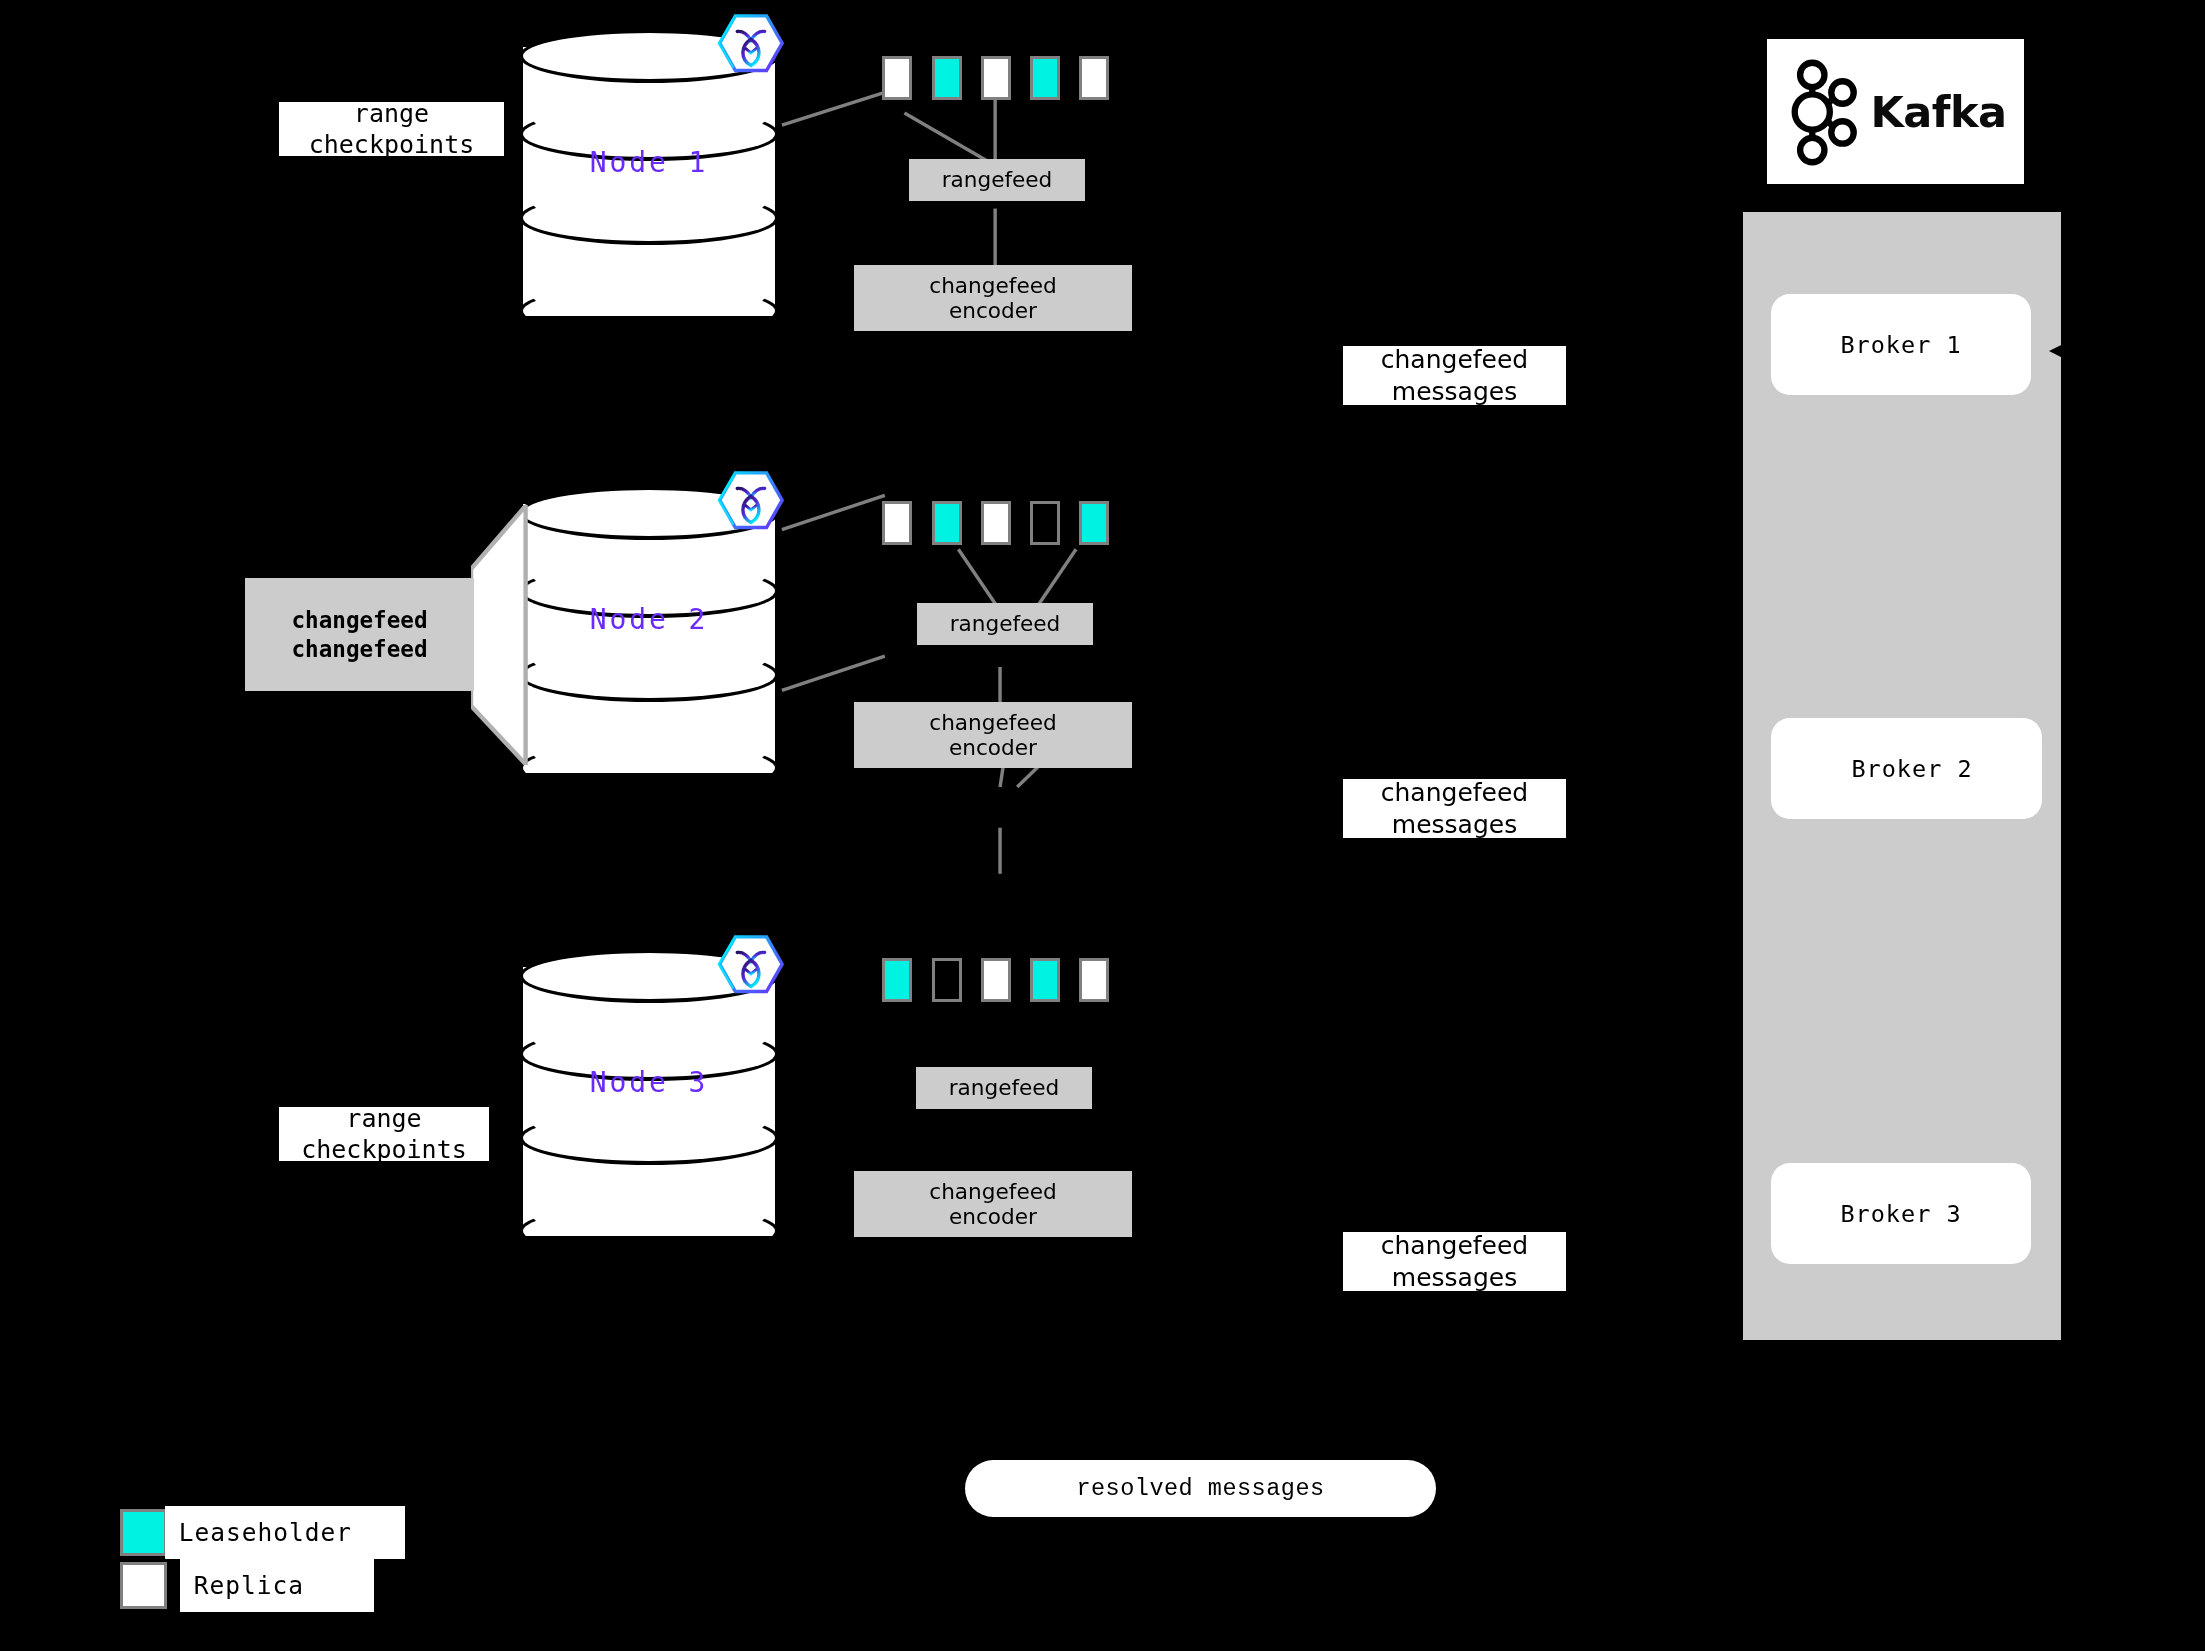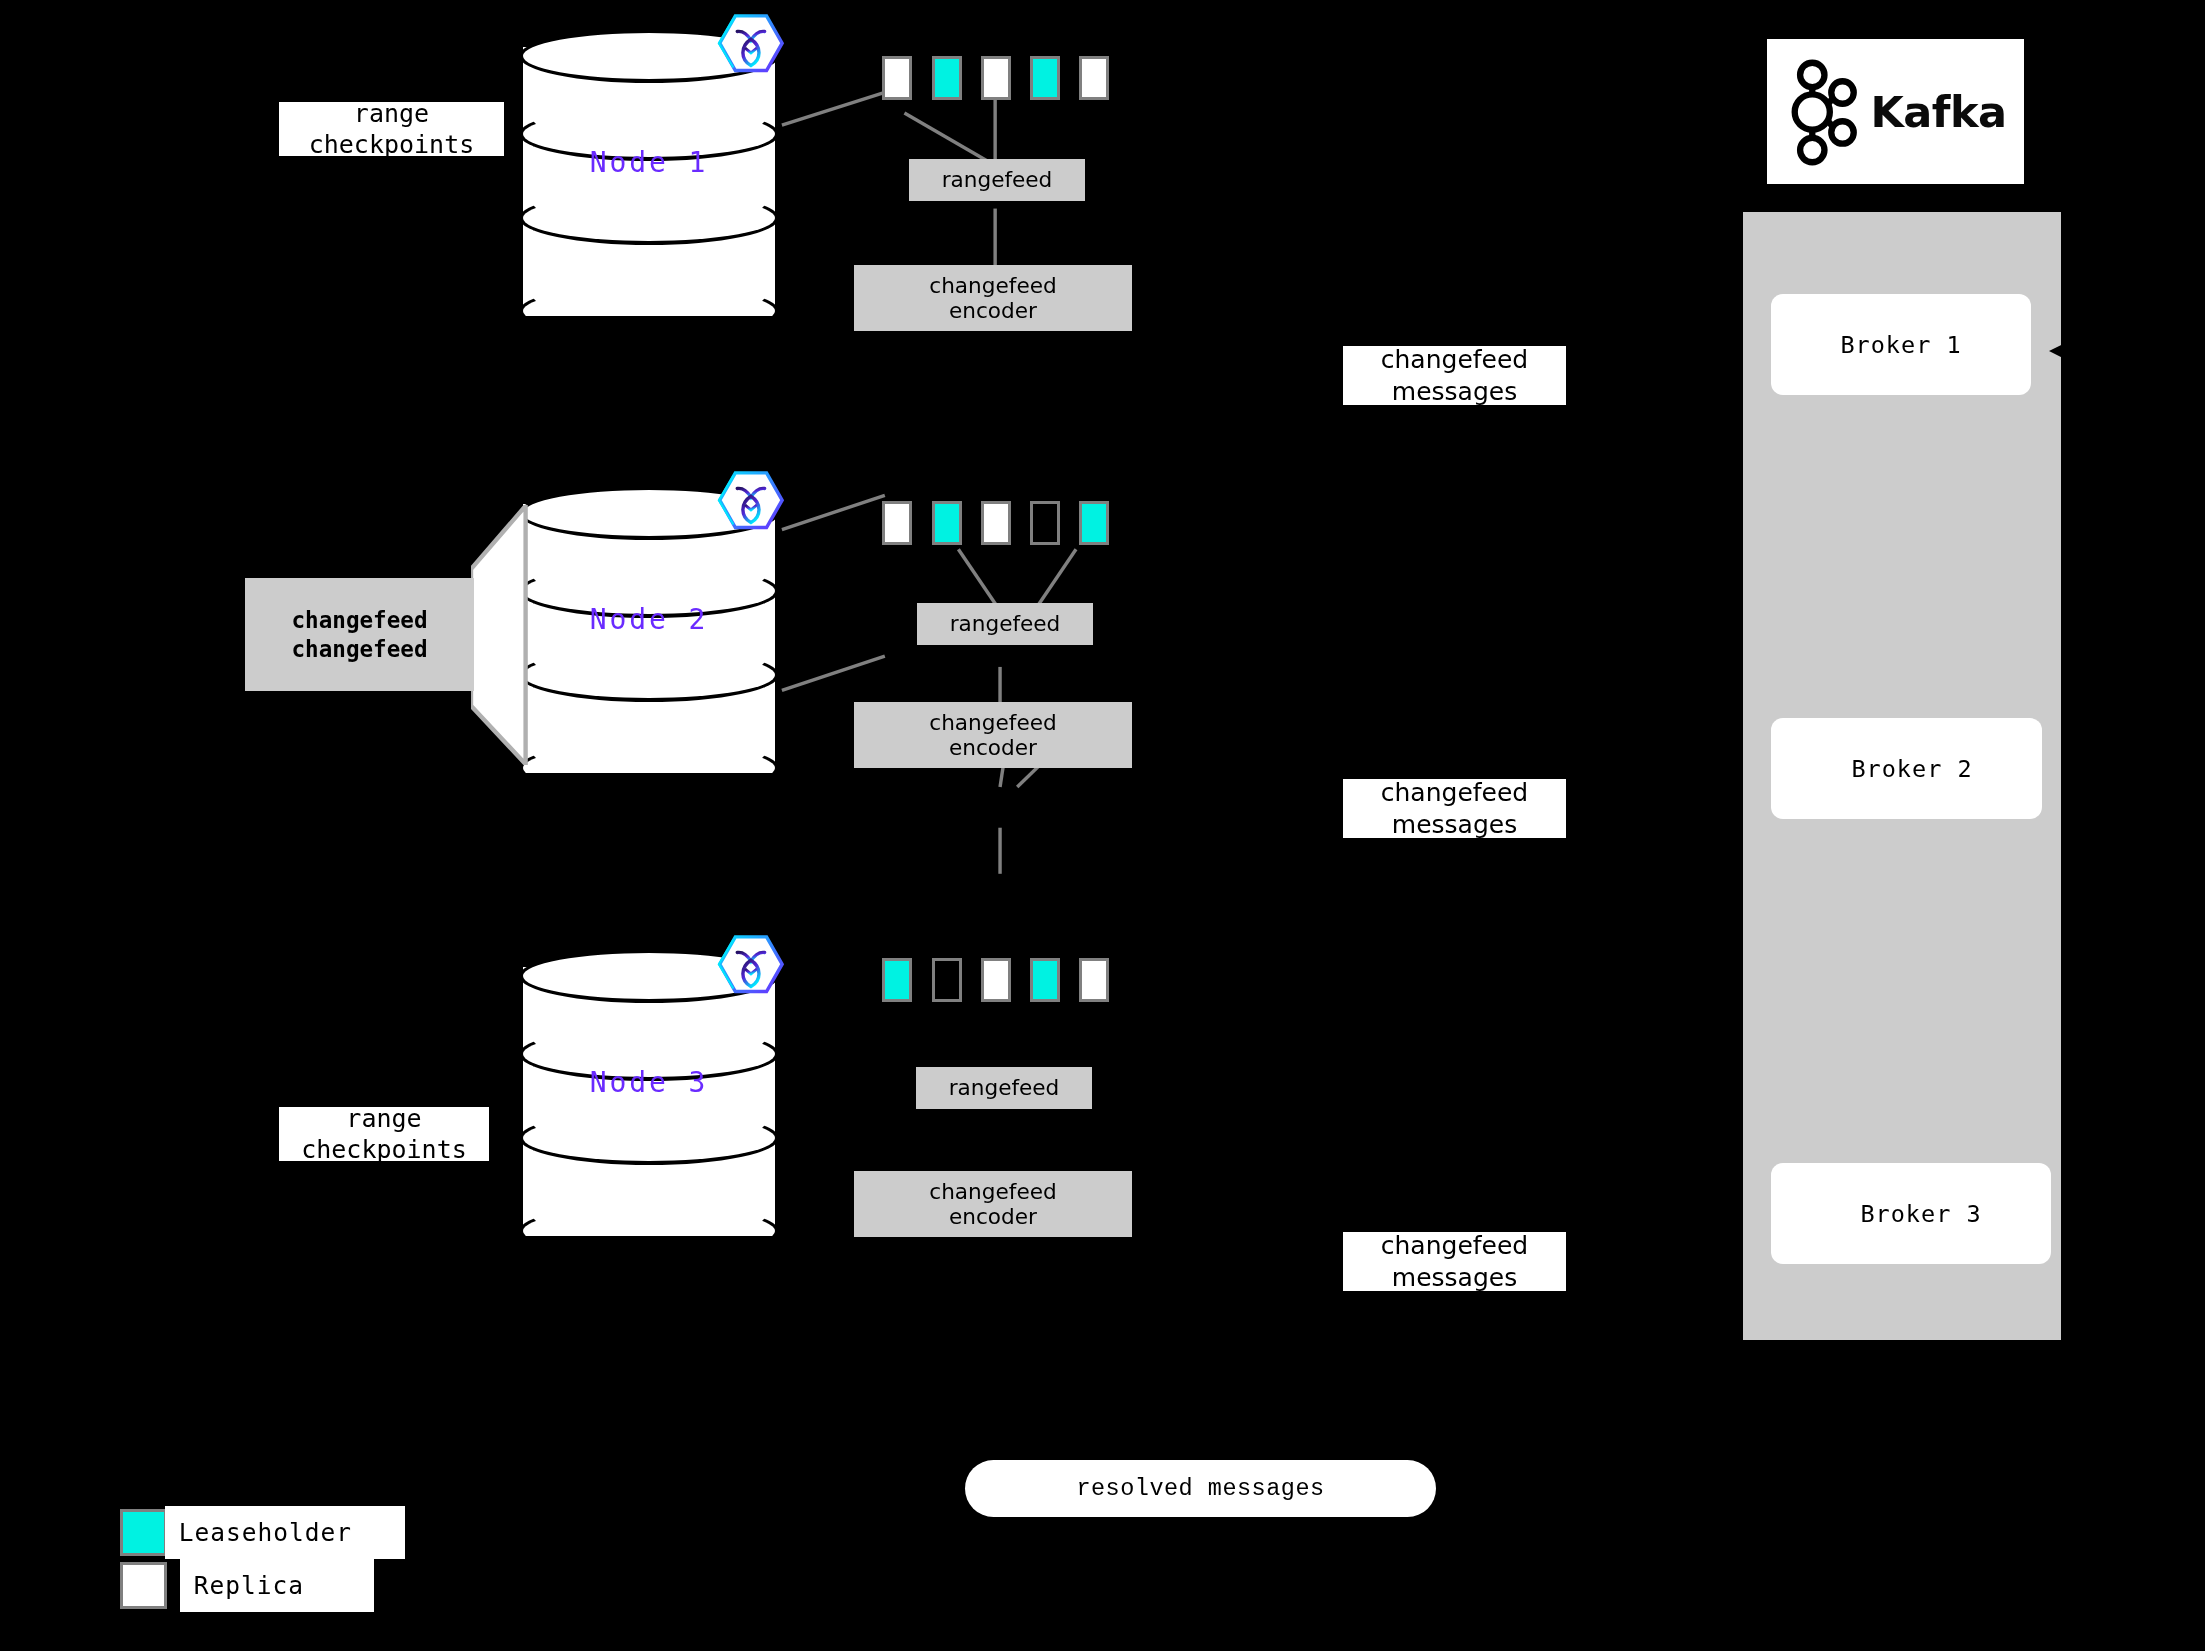--- a/index.html
+++ b/index.html
@@ -50,21 +50,21 @@
          font-family:"DejaVu Sans Mono",monospace;font-size:22.6px;
          display:flex;align-items:center;justify-content:center;text-align:center;
          line-height:1.25;}
 
   
   .kafkaLogo{position:absolute;background:#ffffff;display:flex;align-items:center;
              justify-content:center;gap:8px;}
   .kafkaLogo .ktext{font-family:"DejaVu Sans",sans-serif;font-weight:bold;
                     font-size:43px;color:#0b0b0b;letter-spacing:-0.5px;}
   .kpanel{position:absolute;background:#cccccc;}
-  .broker{position:absolute;background:#ffffff;border-radius:12px;color:#000;
+  .broker{position:absolute;background:#ffffff;border-radius:19px;color:#000;
           font-family:"DejaVu Sans Mono",monospace;font-size:23.5px;
           display:flex;align-items:center;justify-content:center;letter-spacing:1px;}
 
   
   .pill{position:absolute;background:#ffffff;border-radius:490px;color:#000;
         font-family:Liberation Mono, monospace;font-size:23.5px;
         display:flex;align-items:center;justify-content:center;letter-spacing:0.5px;}
 
   
   .lgSw{position:absolute;width:47px;height:47px;border:3.9px solid #808080;box-sizing:border-box;}
@@ -256,21 +256,21 @@
     </svg>
     <span class="ktext">Kafka</span>
   </div>
   <div class="kpanel" style="left:1743px;top:212px;width:318px;height:1128px;"></div>
   <div class="broker" style="left:1771px;top:294px;width:260px;height:101px;">
     <span>Broker 1</span>
   </div>
   <div class="broker" style="left:1771px;top:718px;width:260px;height:101px;padding-left:11px;">
     <span>Broker 2</span>
   </div>
-  <div class="broker" style="left:1771px;top:1163px;width:260px;height:101px;padding-left:20px;">
+  <div class="broker" style="left:1771px;top:1163px;width:260px;height:101px;">
     <span>Broker 3</span>
   </div>
 
   <svg class="abs" style="left:2049px;top:324px;" width="29" height="59" viewBox="0 0 60 120">
     <polygon points="0,55 40,35 28,55 40,75" fill="#000"></polygon>
   </svg>
 
   <div class="pill" style="left:965px;top:1460px;width:471px;height:57px;">
     <span>resolved messages</span>
   </div>

